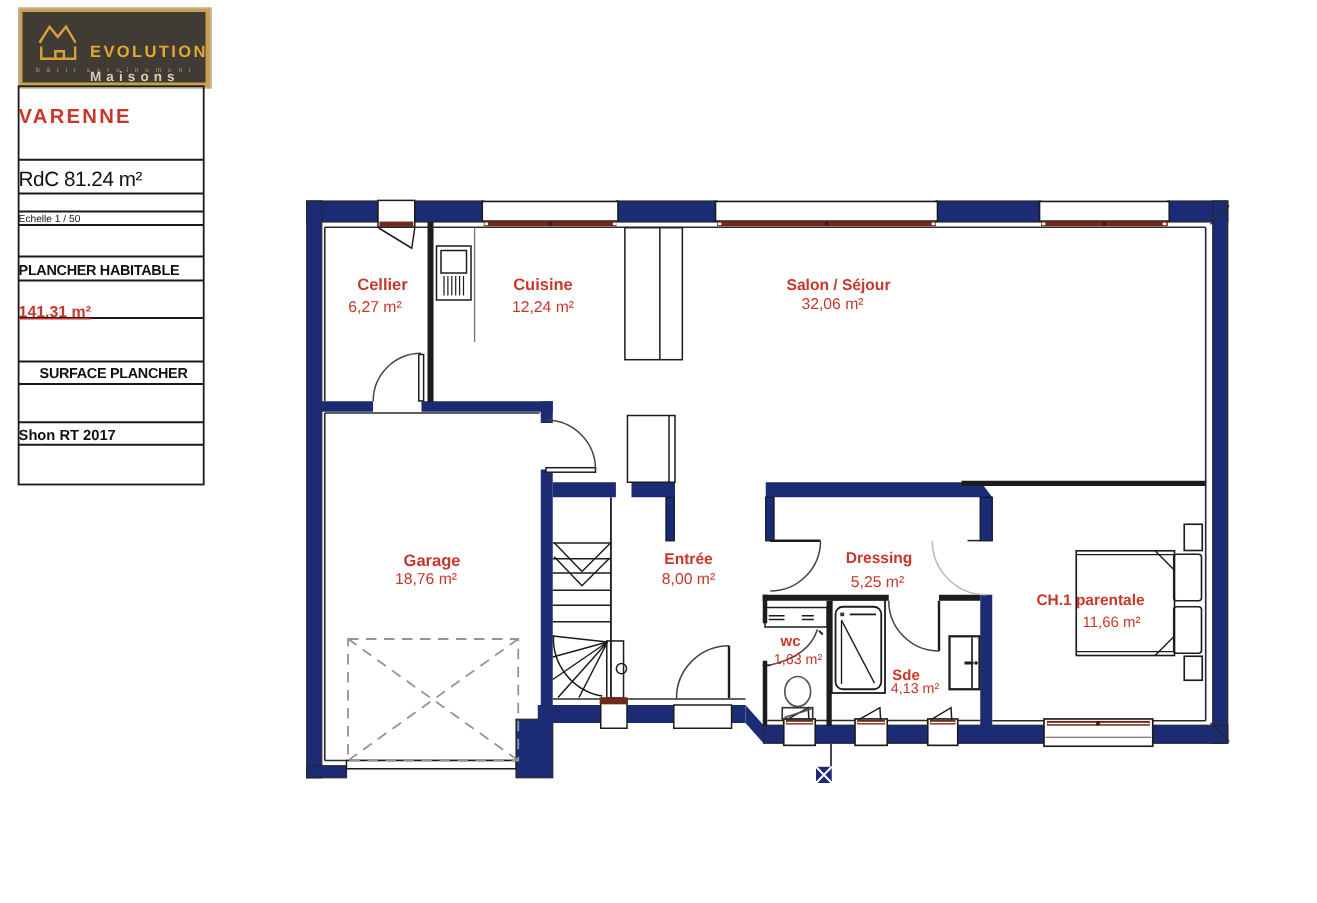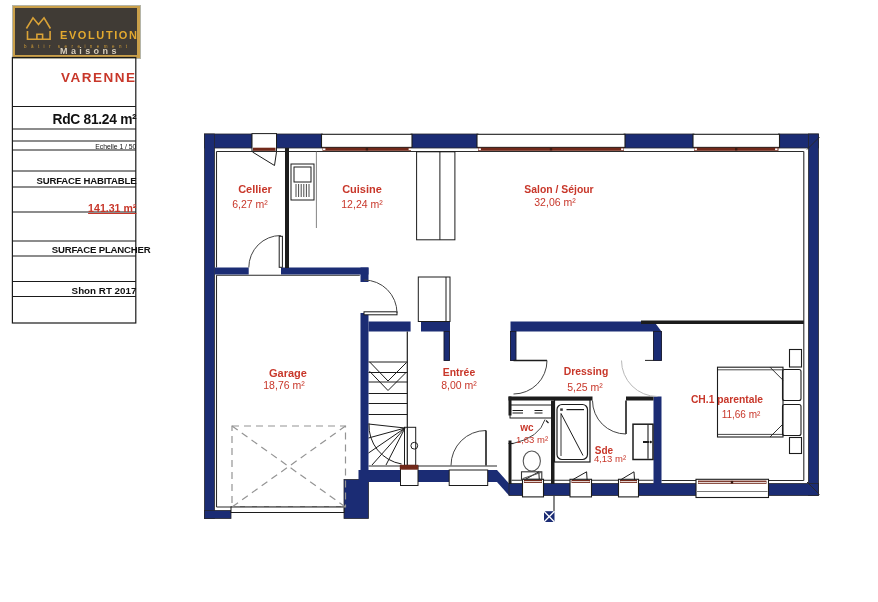--- a/index.html
+++ b/index.html
@@ -1,17 +1,17 @@
 <!DOCTYPE html>
 <html><head>
 <meta charset="utf-8">
 <style>
 html,body{margin:0;padding:0;background:#ffffff;}
 #page{position:relative;width:878px;height:602px;background:#ffffff;font-family:"Liberation Sans",sans-serif;overflow:hidden;}
-.cell{position:absolute;left:12.4px;width:124px;text-align:right;}
+.cell{position:absolute;left:12.4px;width:124px;text-align:left;}
 </style>
 </head>
 <body>
 <div id="page">
 
 <div style="position:absolute;left:12px;top:5px;width:127px;height:52px;background:#caa04a;border:1px solid #b5b5a8;"></div>
 <div style="position:absolute;left:14.5px;top:7.5px;width:122px;height:47px;background:#403b35;"></div>
 
 <svg style="position:absolute;left:0;top:0" width="150" height="60" viewBox="0 0 150 60">
  <g stroke="#d9a237" stroke-width="1.6" fill="none">
@@ -39,25 +39,25 @@
   <line x1="12.4" y1="212" x2="135.8" y2="212"></line>
   <line x1="12.4" y1="241" x2="135.8" y2="241"></line>
   <line x1="12.4" y1="256" x2="135.8" y2="256"></line>
   <line x1="12.4" y1="281.5" x2="135.8" y2="281.5"></line>
   <line x1="12.4" y1="296.5" x2="135.8" y2="296.5"></line>
  </g>
 </svg>
 
 <div class="cell" style="top:70px;color:#c8372a;font-size:13.5px;font-weight:bold;letter-spacing:1.5px;">VARENNE</div>
 
-<div class="cell" style="top:112px;color:#111;font-size:13.8px;font-weight:bold;letter-spacing:-0.3px;">RdC 81.24 m²</div>
+<div class="cell" style="top:112px;color:#111;font-size:13.8px;font-weight:normal;letter-spacing:-0.3px;">RdC 81.24 m²</div>
 
 <div class="cell" style="top:142.5px;color:#111;font-size:6.8px;">Echelle 1 / 50</div>
 
-<div class="cell" style="top:174.5px;color:#111;font-size:9.6px;font-weight:bold;letter-spacing:-0.2px;">SURFACE HABITABLE</div>
+<div class="cell" style="top:174.5px;color:#111;font-size:9.6px;font-weight:bold;letter-spacing:-0.2px;">PLANCHER HABITABLE</div>
 
 <div class="cell" style="top:202px;color:#c8372a;font-size:10.6px;font-weight:bold;text-decoration:underline;">141.31 m²</div>
 
 <div class="cell" style="top:244px;color:#111;font-size:9.6px;font-weight:bold;letter-spacing:-0.2px;margin-left:14px;">SURFACE PLANCHER</div>
 
 <div class="cell" style="top:284.5px;color:#111;font-size:9.8px;font-weight:bold;">Shon RT 2017</div>
 
 <svg id="plan" style="position:absolute;left:0;top:0" width="878" height="602" viewBox="0 0 878 602">
 <defs></defs>
 <g>

